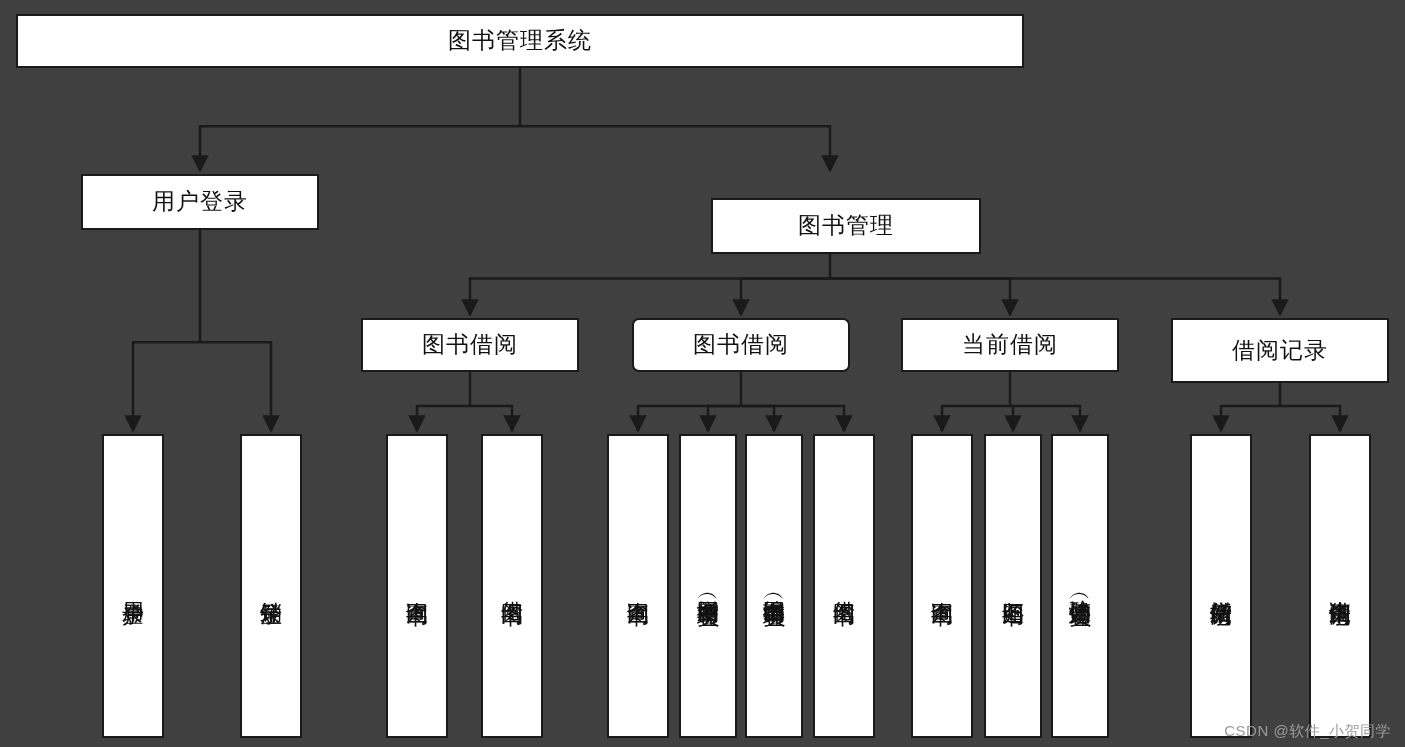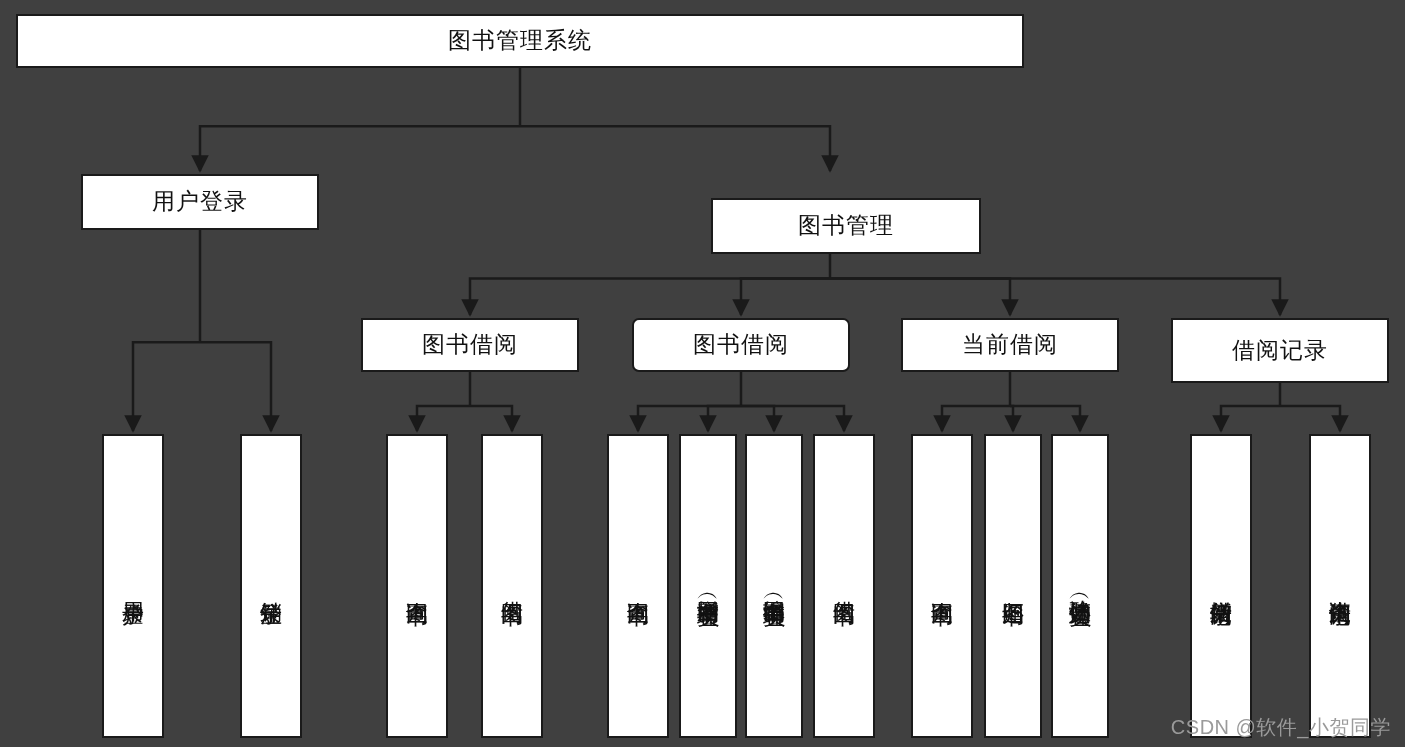--- a/index.html
+++ b/index.html
@@ -52,21 +52,21 @@
   }
   .node.v span {
     display: block;
     writing-mode: vertical-rl;
     text-orientation: upright;
   }
   .watermark {
     position: absolute;
     right: 14px;
     bottom: 6px;
-    font-size: 20px;
+    font-size: 15px;
     color: #9a9a9a;
     letter-spacing: 0.5px;
     white-space: nowrap;
   }
 </style>
 </head>
 <body>
 
 <div id="canvas">
   <svg id="lines" viewBox="0 0 1405 747">

